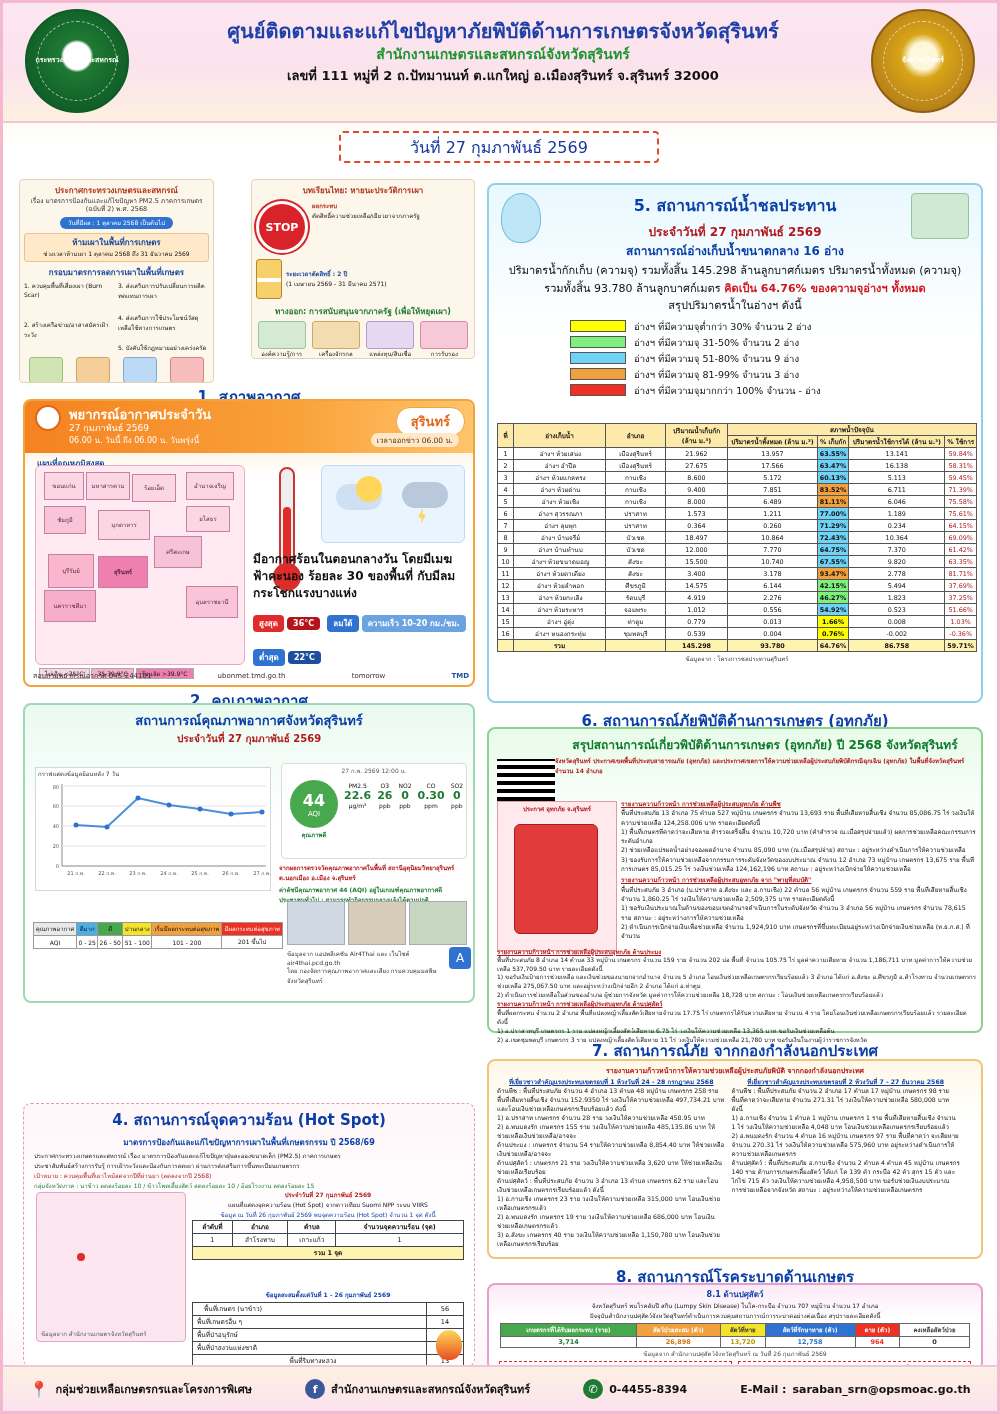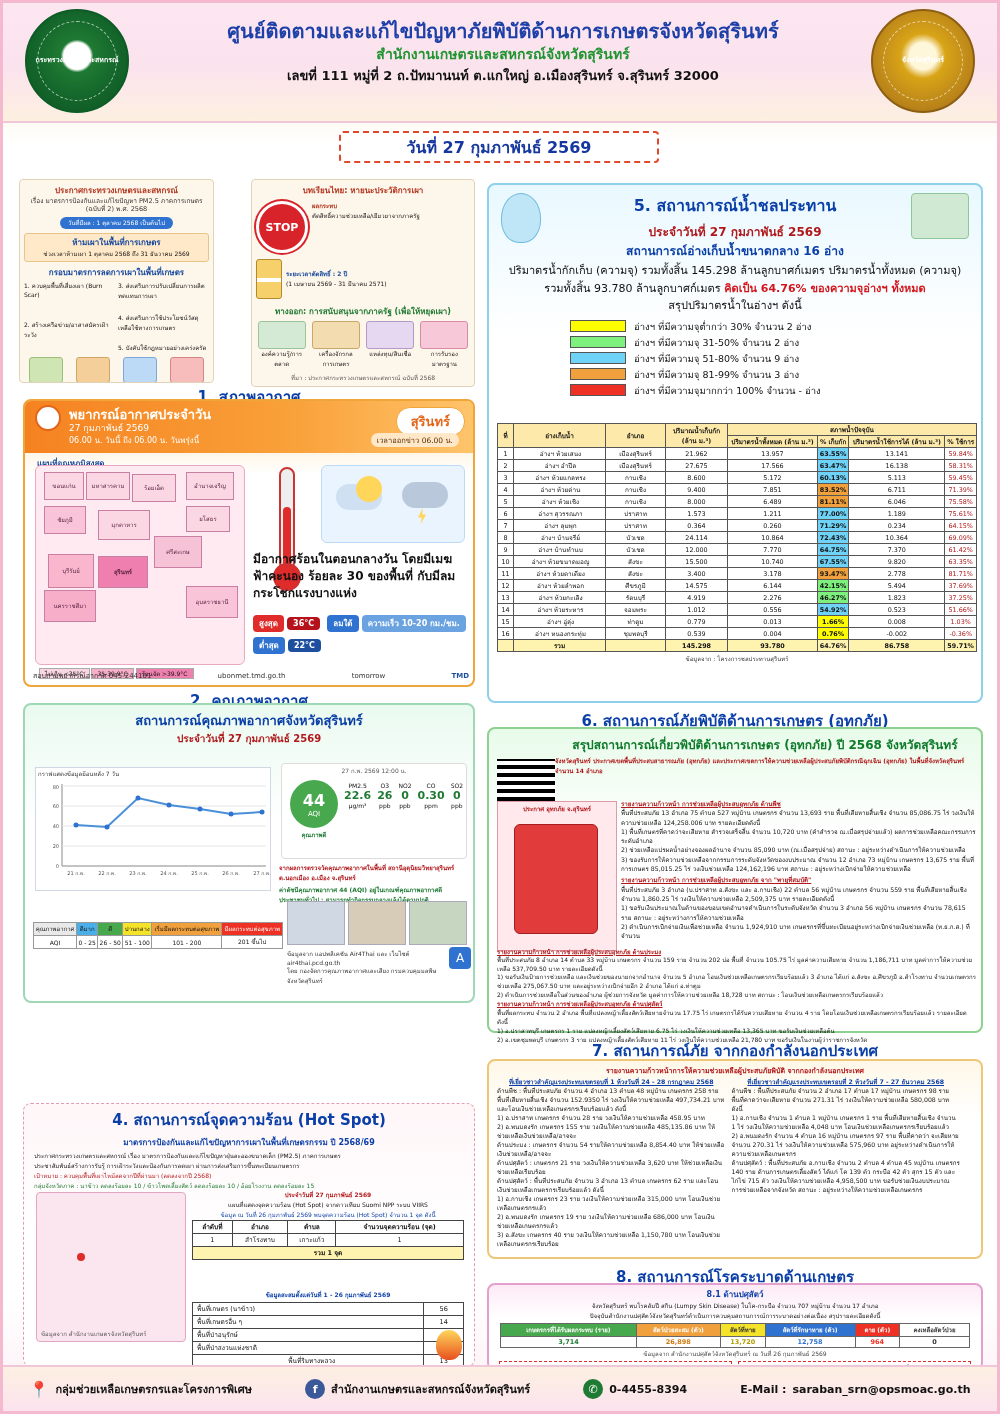--- a/index.html
+++ b/index.html
@@ -44,21 +44,21 @@
   .seal-l { left:22px; background:radial-gradient(circle at 50% 45%, #ffffff 18%, #1f7a33 22%, #13642a 60%, #0e5523 100%); border:2px solid #0d5c26;}
   .seal-r { right:22px; background:radial-gradient(circle at 50% 45%, #fff7da 18%, #d8a417 30%, #b9831a 70%, #8d5f12 100%); border:2px solid #8d5f12;}
   .seal-in { position:absolute; inset:10px; border-radius:50%; border:1px dashed rgba(255,255,255,.65); }
   .seal-txt { position:absolute; inset:0; display:flex; align-items:center; justify-content:center;
     color:#fff; font-size:7px; text-align:center; font-weight:bold; padding:6px; line-height:1.1;}
   
   .datebar {
     position:absolute; left:336px; top:128px; width:320px; height:32px;
     border:2px dashed #e2482c; border-radius:4px; background:#ffffff;
     display:flex; align-items:center; justify-content:center;
-    color:#1637a0; font-weight:bold; font-size:16px;
+    color:#1637a0; font-weight:normal; font-size:16px;
   }
   .ttl { text-align:center; font-weight:bold; }
   .sec-ttl {
     color:#0b3fa8; font-weight:bold; font-size:15px; text-align:center;
   }
   .sec-ttl-green { color:#0e7a2b; }
   
   .infoimg {
     position:absolute; background:#fdf6ea; border:1px solid #e3d3b6; border-radius:4px;
     overflow:hidden;
@@ -238,21 +238,21 @@
       </div>
       <div style="display:flex; gap:2px; margin-top:4px; justify-content:space-around;">
         <div style="width:34px;height:26px;background:#cfe6b4;border:1px solid #9cbf7c;border-radius:3px;"></div>
         <div style="width:34px;height:26px;background:#f4cf9a;border:1px solid #d2a667;border-radius:3px;"></div>
         <div style="width:34px;height:26px;background:#bcd9f5;border:1px solid #7fa8d6;border-radius:3px;"></div>
         <div style="width:34px;height:26px;background:#f7bcbc;border:1px solid #d48686;border-radius:3px;"></div>
       </div>
     </div>
   </div>
 
-  <div class="infoimg" style="left:248px; top:176px; width:224px; height:208px;">
+  <div class="infoimg" style="left:248px; top:176px; width:224px; height:180px;">
     <div style="padding:4px;">
       <div class="mini-title" style="color:#b2351f;">บทเรียนไทย: หายนะประวัติการเผา</div>
       <div style="display:flex; gap:4px; margin-top:4px;">
         <div style="width:52px;height:52px;border-radius:50%;background:#d8232a;color:#fff;display:flex;align-items:center;justify-content:center;font-weight:bold;font-size:11px;border:3px solid #fff;box-shadow:0 0 0 2px #d8232a;">STOP</div>
         <div style="flex:1;">
           <div class="xs" style="font-weight:bold;color:#b2351f;">ผลกระทบ</div>
           <div class="xs">ตัดสิทธิ์ความช่วยเหลือ/เยียวยาจากภาครัฐ</div>
         </div>
       </div>
       <div style="display:flex; gap:4px; margin-top:6px; align-items:center;">
@@ -330,21 +330,21 @@
     </div>
 
     <div class="wx-note">มีอากาศร้อนในตอนกลางวัน โดยมีเมฆฟ้าคะนอง ร้อยละ 30 ของพื้นที่ กับมีลมกระโชกแรงบางแห่ง</div>
 
     <div class="tempchips">
       <span class="chip" style="background:#e02b2b;">สูงสุด</span>
       <span class="chip" style="background:#b5121b;">36°C</span>
       <span class="chip" style="background:#2f72d0;margin-left:4px;">ลมใต้</span>
       <span class="chip" style="background:#6aa3e0;">ความเร็ว 10-20 กม./ชม.</span>
       <br>
-      <span class="chip" style="background:#2f72d0;margin-top:5px;">ต่ำสุด</span>
+      <span class="chip" style="background:#2f72d0;margin-top:17px;">ต่ำสุด</span>
       <span class="chip" style="background:#1d4f9e;margin-top:3px;">22°C</span>
     </div>
 
     <div style="position:absolute;left:14px;top:268px;font-size:6px;">
       <span style="background:#fbd6e3;padding:1px 5px;border:1px solid #aaa;">ไม่เกิน &lt;35°C</span>
       <span style="background:#f7aec8;padding:1px 5px;border:1px solid #aaa;">35-39.9°C</span>
       <span style="background:#ef7fae;padding:1px 5px;border:1px solid #aaa;">ร้อนจัด &gt;39.9°C</span>
     </div>
     <div class="wx-foot">
       <span>สอบถามพยากรณ์อากาศ  045-244101</span>
@@ -526,21 +526,21 @@
         </tr>
       </tbody>
         </table>
     </div>
 
     <div class="hot-tbl" style="top:186px;">
       <div class="xs" style="text-align:center;font-weight:bold;color:#0b3fa8;">ข้อมูลสะสมตั้งแต่วันที่ 1 - 26  กุมภาพันธ์ 2569</div>
       <table style="margin-top:2px;">
         <tbody>
             <tr>
-          <td style="text-align:left;padding-left:4px;">พื้นที่เกษตร (นาข้าว)</td>
+          <td style="text-align:left;padding-left:11px;">พื้นที่เกษตร (นาข้าว)</td>
           <td>56</td>
         </tr>
         <tr>
           <td style="text-align:left;padding-left:4px;">พื้นที่เกษตรอื่น ๆ</td>
           <td>14</td>
         </tr>
         <tr>
           <td style="text-align:left;padding-left:4px;">พื้นที่ป่าอนุรักษ์</td>
           <td>5</td>
         </tr>
@@ -684,21 +684,21 @@
               <td>0.364</td>
               <td>0.260</td>
               <td style="background: rgb(111, 210, 247); font-weight: bold;">71.29%</td>
               <td>0.234</td>
               <td style="color: rgb(177, 24, 27);">64.15%</td>
             </tr>
             <tr>
               <td>8</td>
               <td class="nm">อ่างฯ บ้านจรีย์</td>
               <td>บัวเชด</td>
-              <td>24.114</td>
+              <td>18.497</td>
               <td>10.864</td>
               <td style="background: rgb(111, 210, 247); font-weight: bold;">72.43%</td>
               <td>10.364</td>
               <td style="color: rgb(177, 24, 27);">69.09%</td>
             </tr>
             <tr>
               <td>9</td>
               <td class="nm">อ่างฯ บ้านทำนบ</td>
               <td>บัวเชด</td>
               <td>12.000</td>

